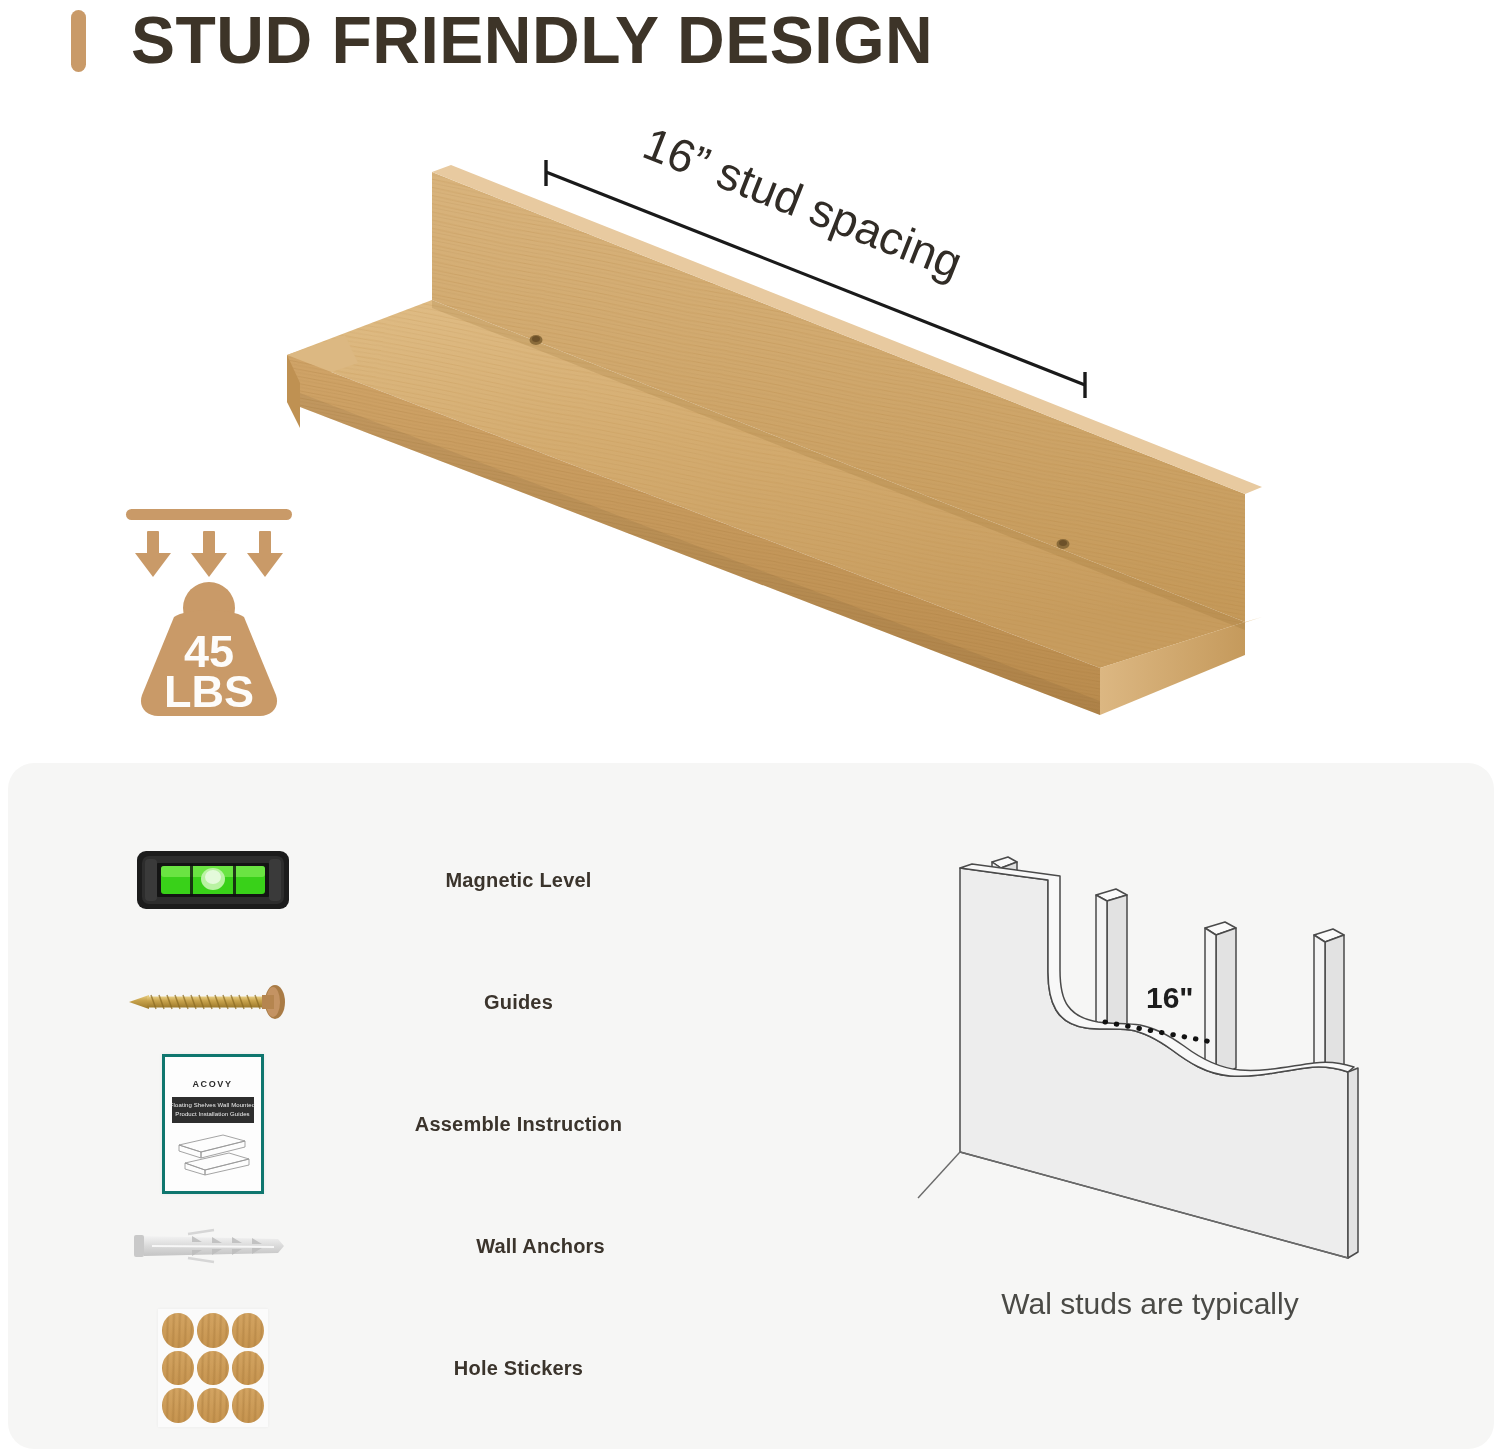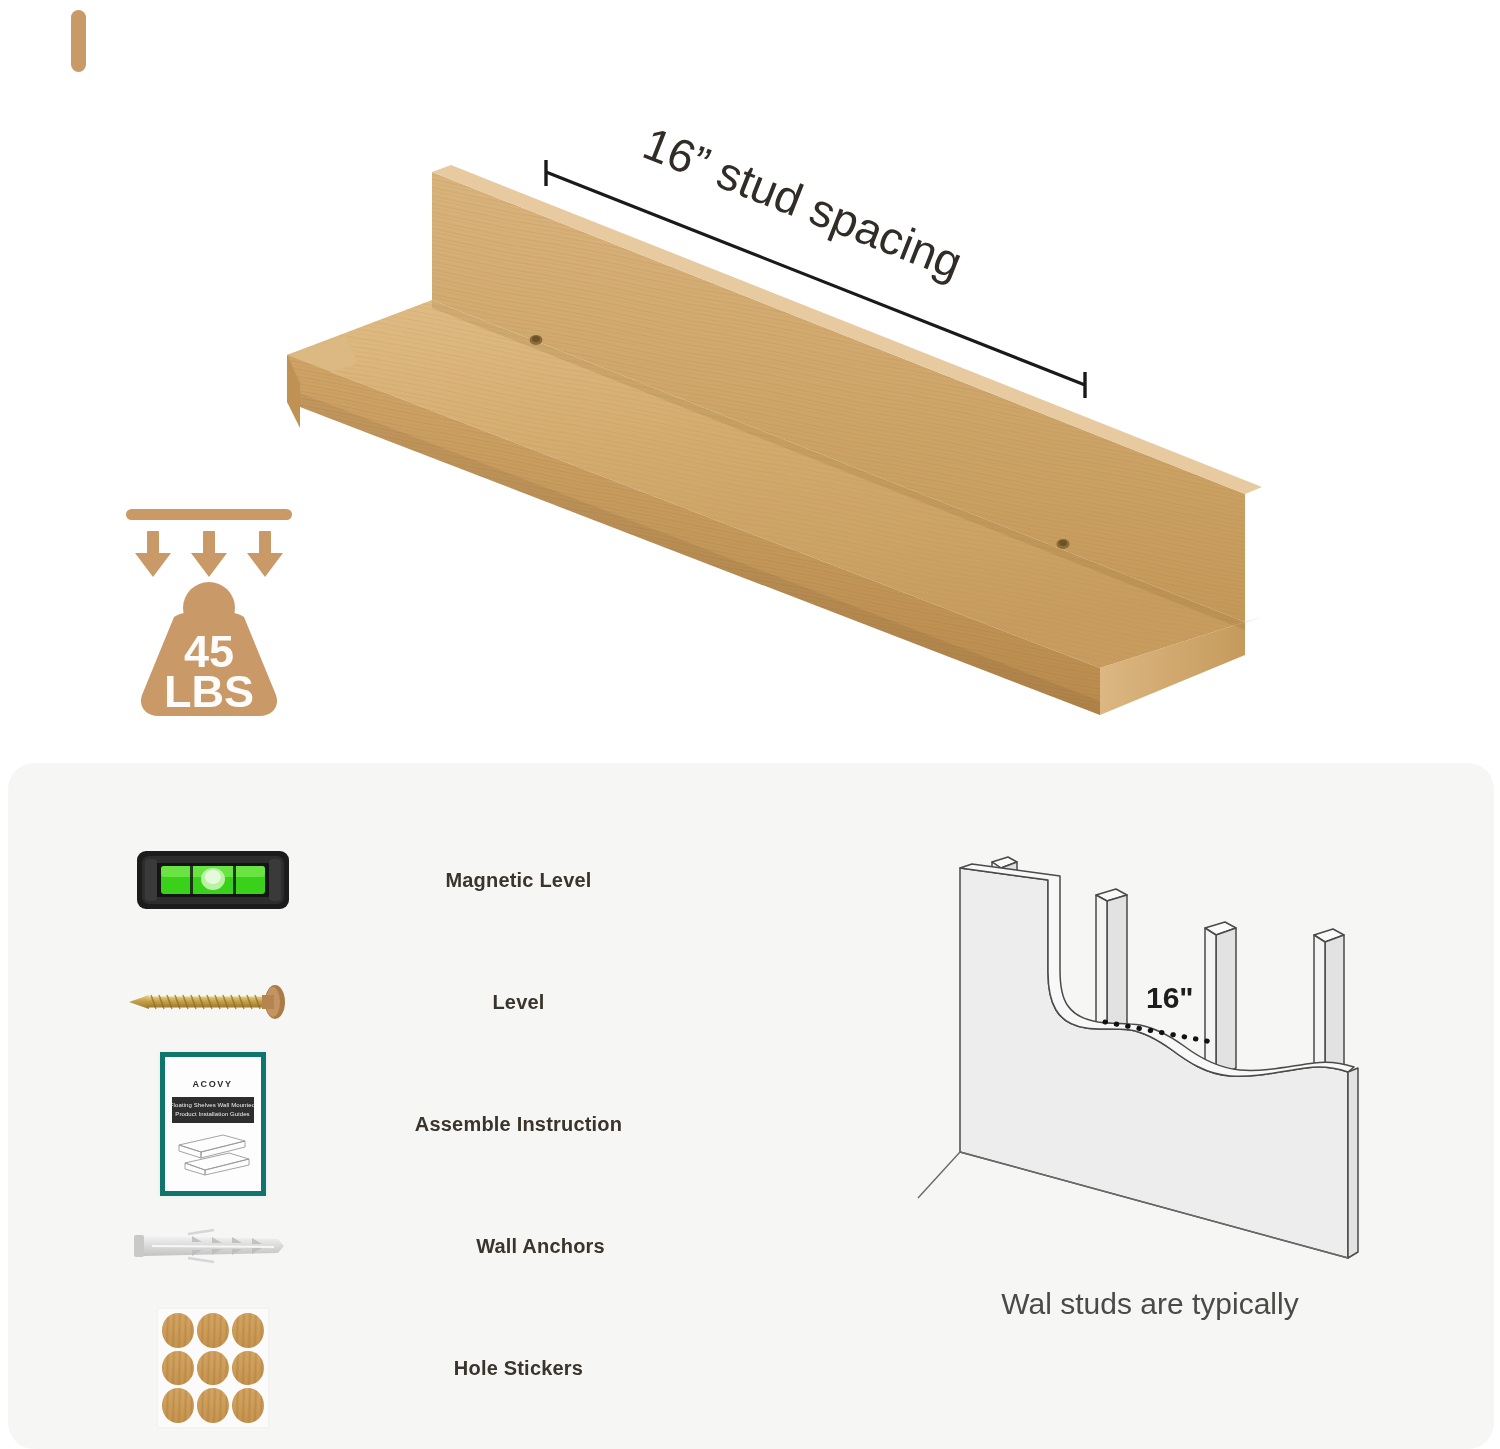--- a/index.html
+++ b/index.html
@@ -111,21 +111,21 @@
     letter-spacing: 0.2px;
     padding-right: 28px;
   }
 
   
   .booklet {
     position: relative;
     width: 96px;
     height: 134px;
     background: #fdfdfd;
-    border: 5px solid #0f766e;
+    border: 3px solid #0f766e;
     box-shadow: 0 0 4px rgba(0,0,0,0.06);
   }
   .booklet-brand {
     position: absolute;
     left: 0; right: 0; top: 22px;
     text-align: center;
     font-family: "Liberation Sans", sans-serif;
     font-size: 9px;
     font-weight: 700;
     letter-spacing: 1.6px;
@@ -204,20 +204,21 @@
   }
   .stud-caption span { display: block; text-align: center; }
 </style>
 </head>
 <body>
 
 <div id="page">
 
   <div class="header">
     <div class="accent-bar"></div>
+    <div class="title">STUD FRIENDLY DESIGN</div>
   </div>
 
   <div class="hero">
     <svg width="1500" height="650" viewBox="0 0 1500 650">
       <defs>
         <linearGradient id="topFace" x1="0" y1="0" x2="0.25" y2="1">
           <stop offset="0%" stop-color="#e0bd86"></stop>
           <stop offset="45%" stop-color="#d4ac70"></stop>
           <stop offset="100%" stop-color="#c79c5e"></stop>
         </linearGradient>
@@ -357,21 +358,21 @@
             <path d="M28,16 l5,14 M36,16 l5,14 M44,16 l5,14 M52,16 l5,14 M60,16 l5,14
                      M68,16 l5,14 M76,16 l5,14 M84,16 l5,14 M92,16 l5,14 M100,16 l5,14
                      M108,16 l5,14 M116,16 l5,14 M124,16 l5,14 M132,16 l5,14"></path>
           </g>
 
           <ellipse cx="152" cy="23" rx="10" ry="17" fill="#a97b45"></ellipse>
           <ellipse cx="150" cy="23" rx="7" ry="15" fill="#c49363"></ellipse>
           <rect x="139" y="16" width="12" height="14" fill="#b5854f"></rect>
         </svg>
       </div>
-      <div class="acc-label">Level</div>
+      <div class="acc-label">Guides</div>
     </div>
 
     <div class="acc-row r2">
       <div class="acc-thumb">
         <div class="booklet">
           <div class="booklet-brand">ACOVY</div>
           <div class="booklet-band">
             <span>Floating Shelves Wall Mounted</span>
             <span>Product Installation Guides</span>
           </div>

